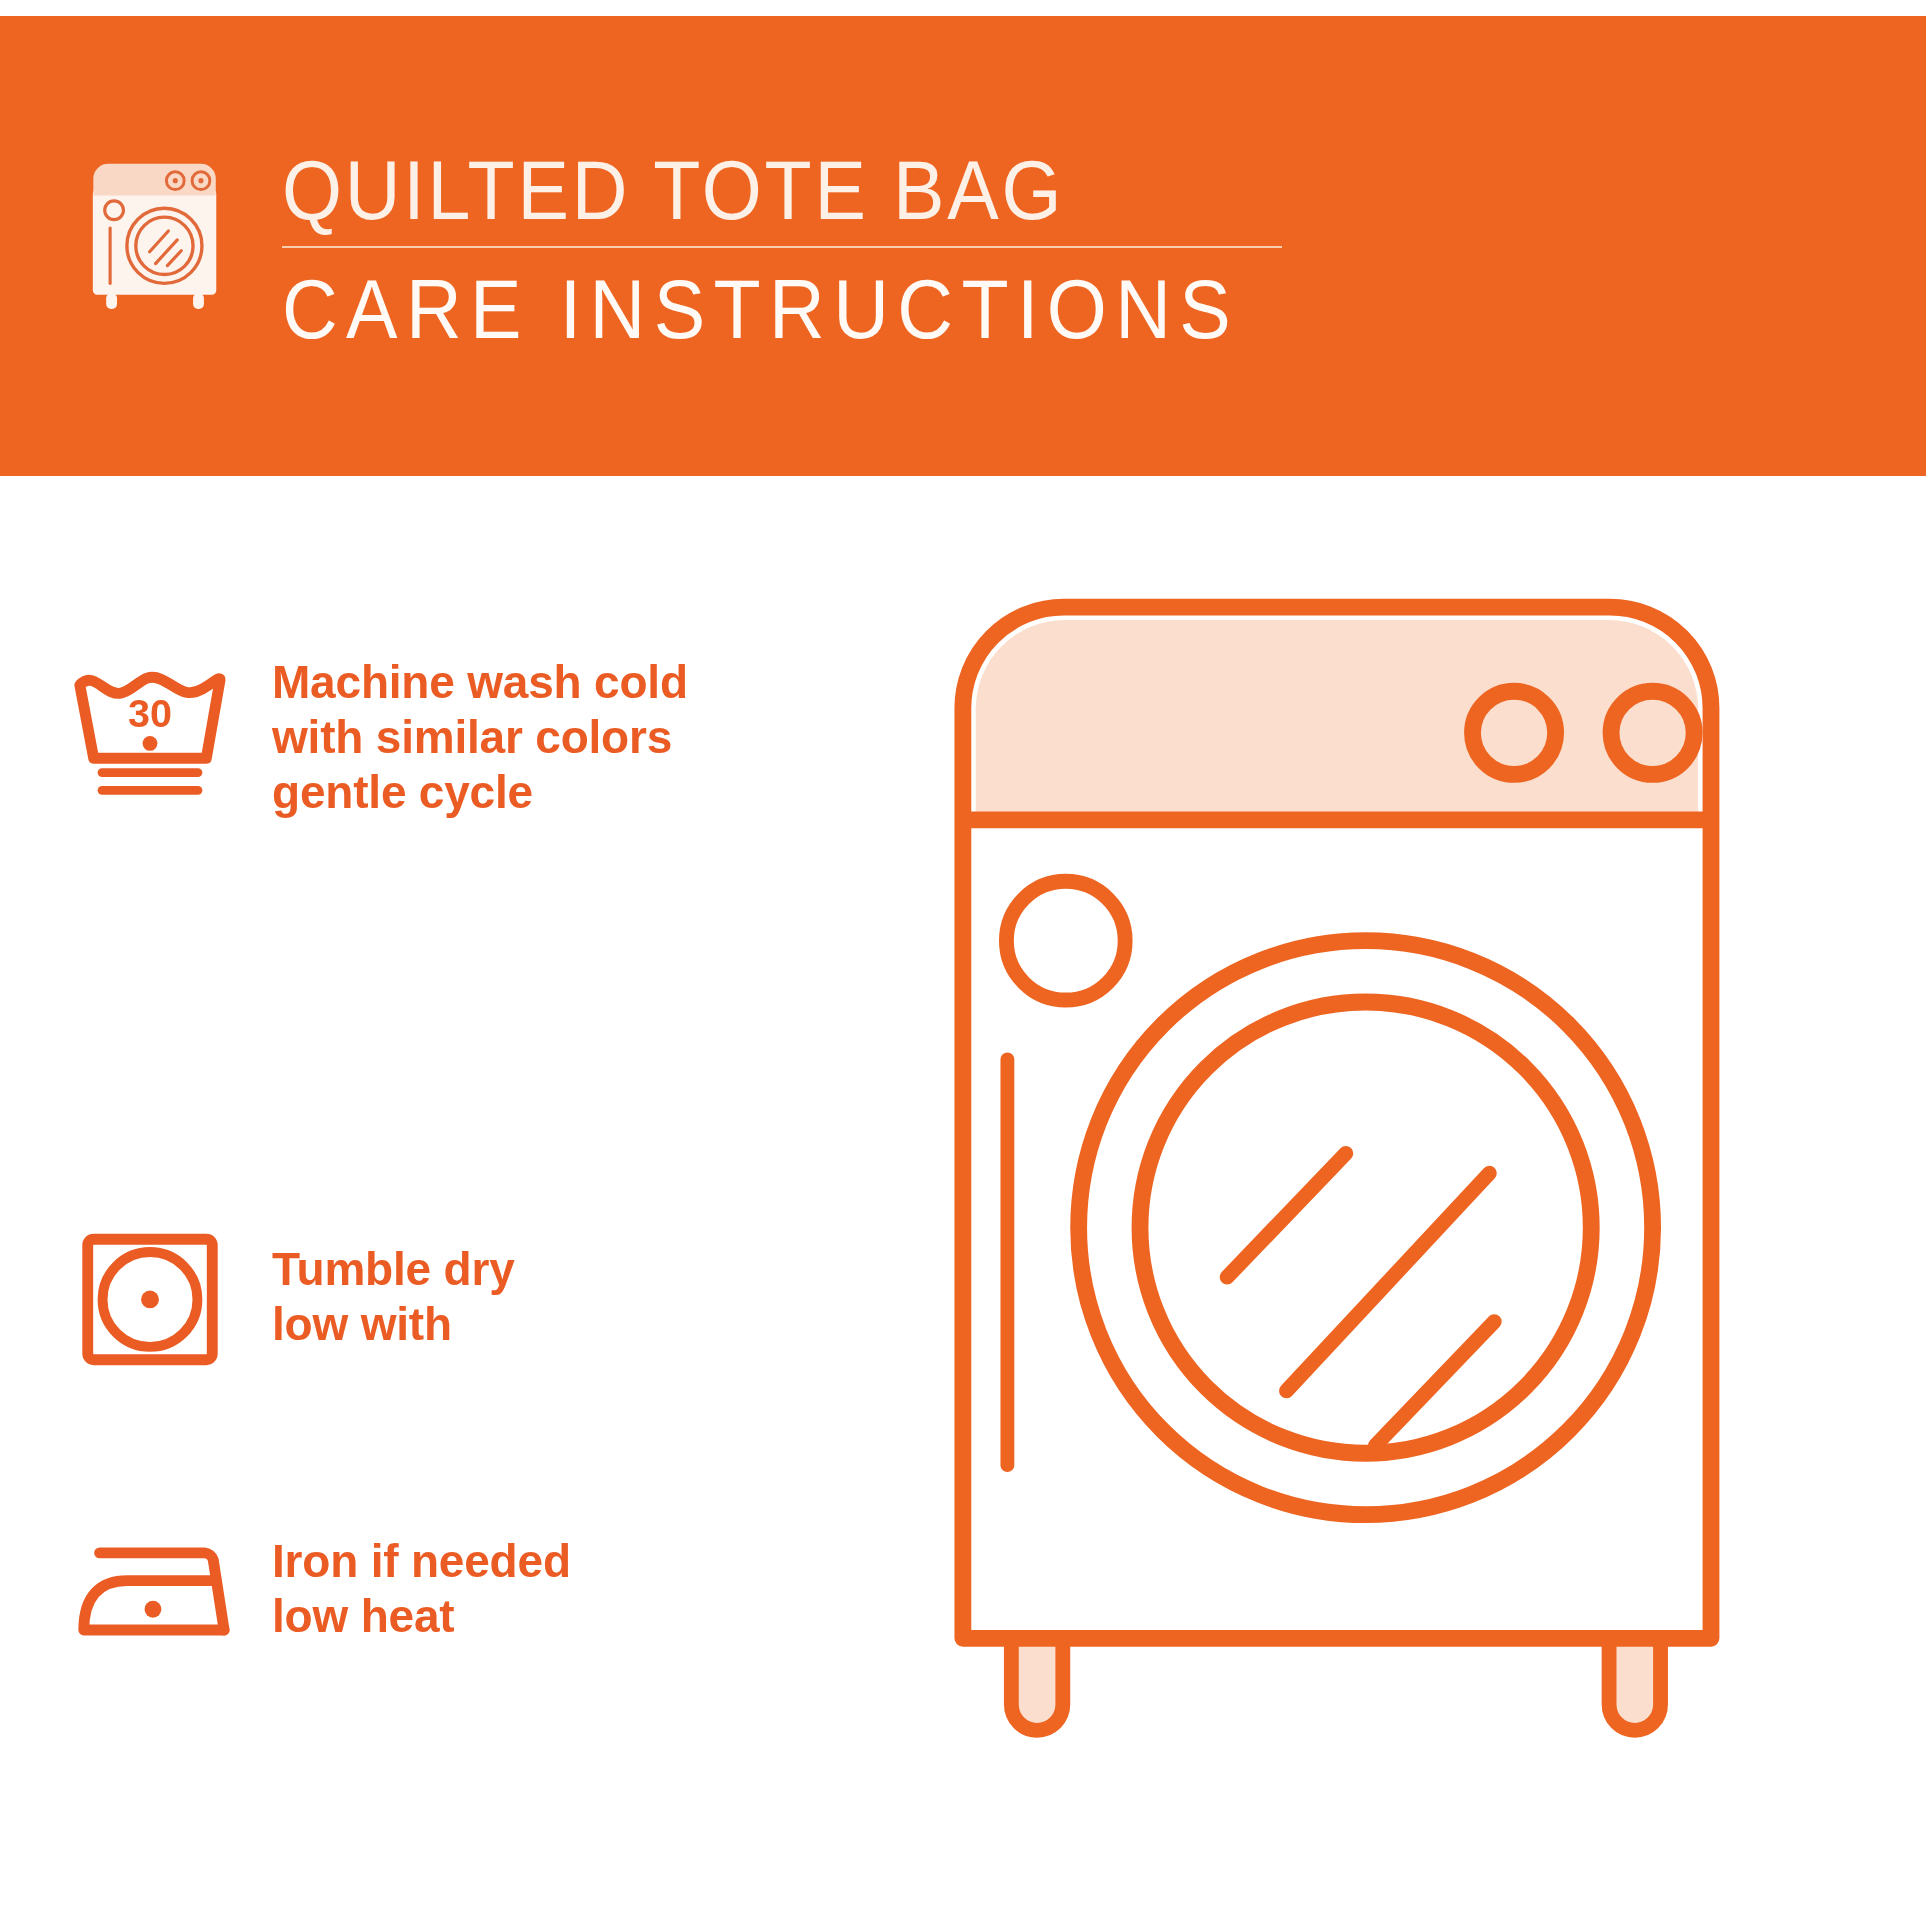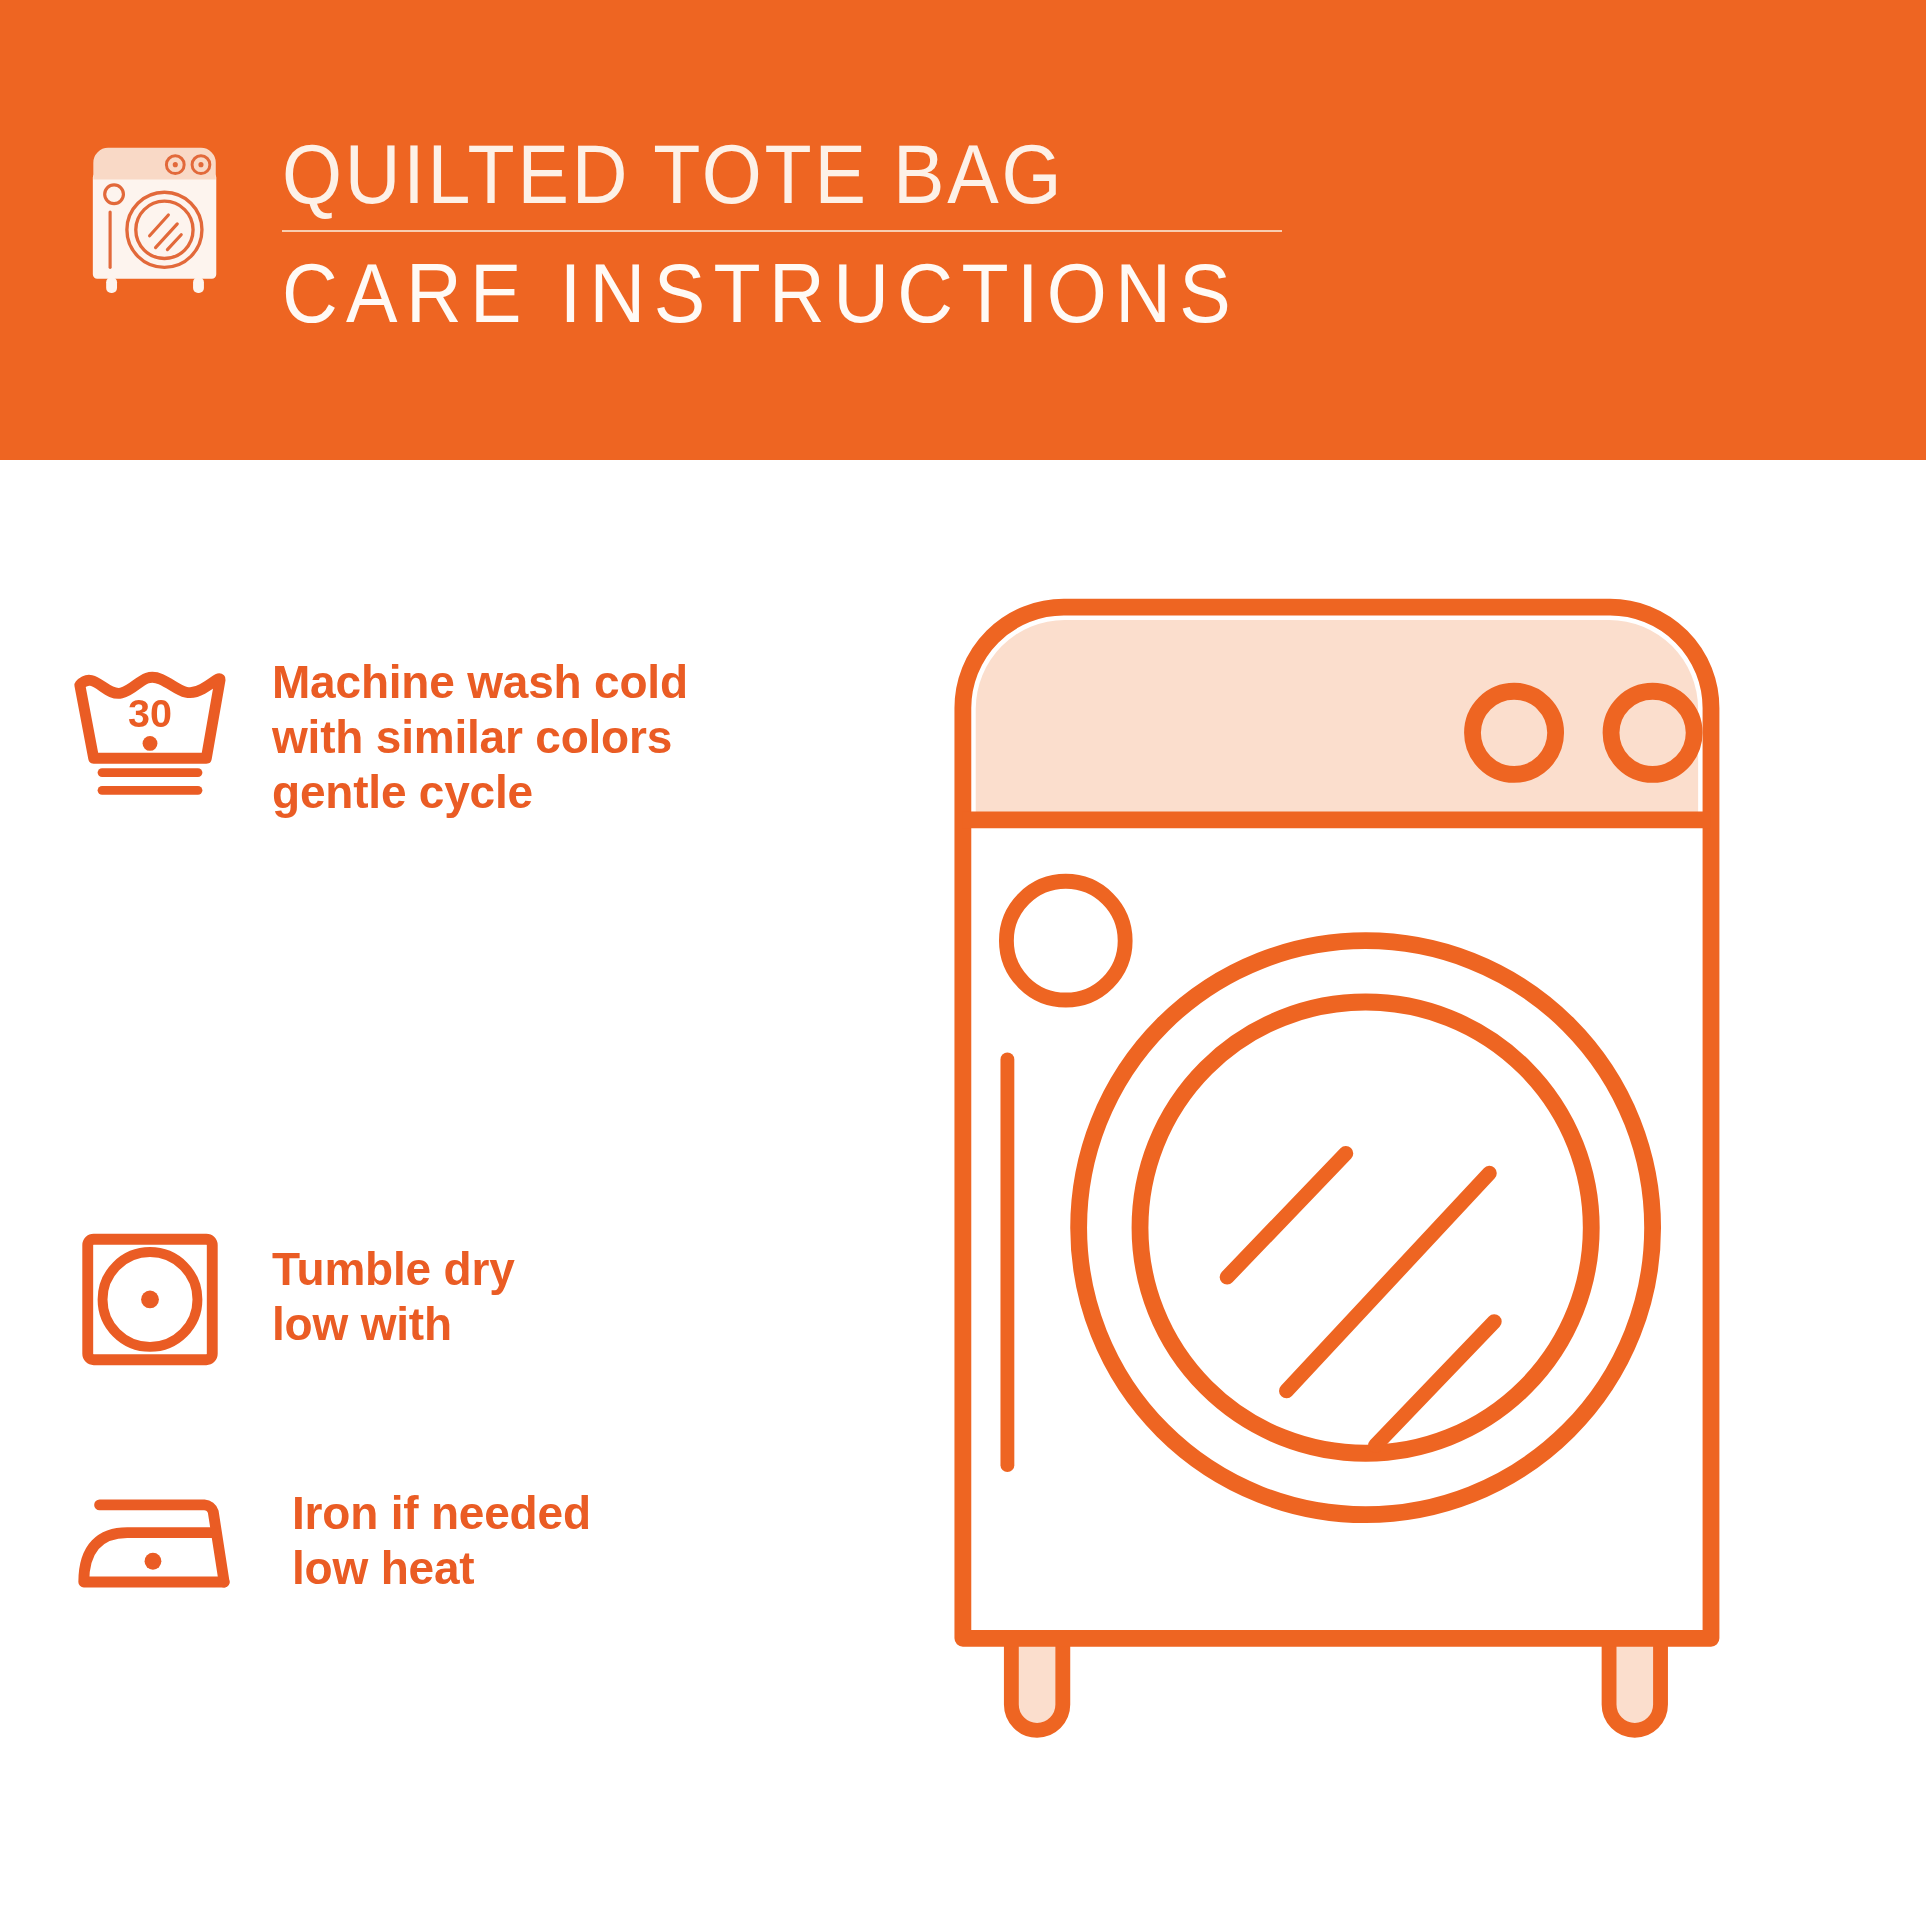--- a/index.html
+++ b/index.html
@@ -16,21 +16,21 @@
     width: 1927px;
     height: 1927px;
     background: #ffffff;
     overflow: hidden;
   }
 
   
   #header {
     position: absolute;
     left: 0;
-    top: 0;
+    top: 16px;
     width: 1927px;
     height: 460px;
     background: #ee6522;
   }
   #header-icon {
     position: absolute;
     left: 84px;
     top: 137px;
     width: 149px;
     height: 158px;
@@ -82,21 +82,21 @@
   .care-row {
     position: absolute;
     left: 0;
     width: 950px;
     display: flex;
     align-items: center;
   }
   .care-row.r0 { top: 173px;  height: 208px; }
   .care-row.r1 { top: 470px;  height: 198px; }
   .care-row.r2 { top: 733px;  height: 208px; }
-  .care-row.r3 { top: 982px; height: 198px; gap: 20px; }
+  .care-row.r3 { top: 1030px; height: 198px; }
 
   .care-symbol {
     width: 228px;
     min-width: 228px;
     height: 100%;
     display: flex;
     align-items: center;
     justify-content: center;
     padding-left: 36px;
   }

